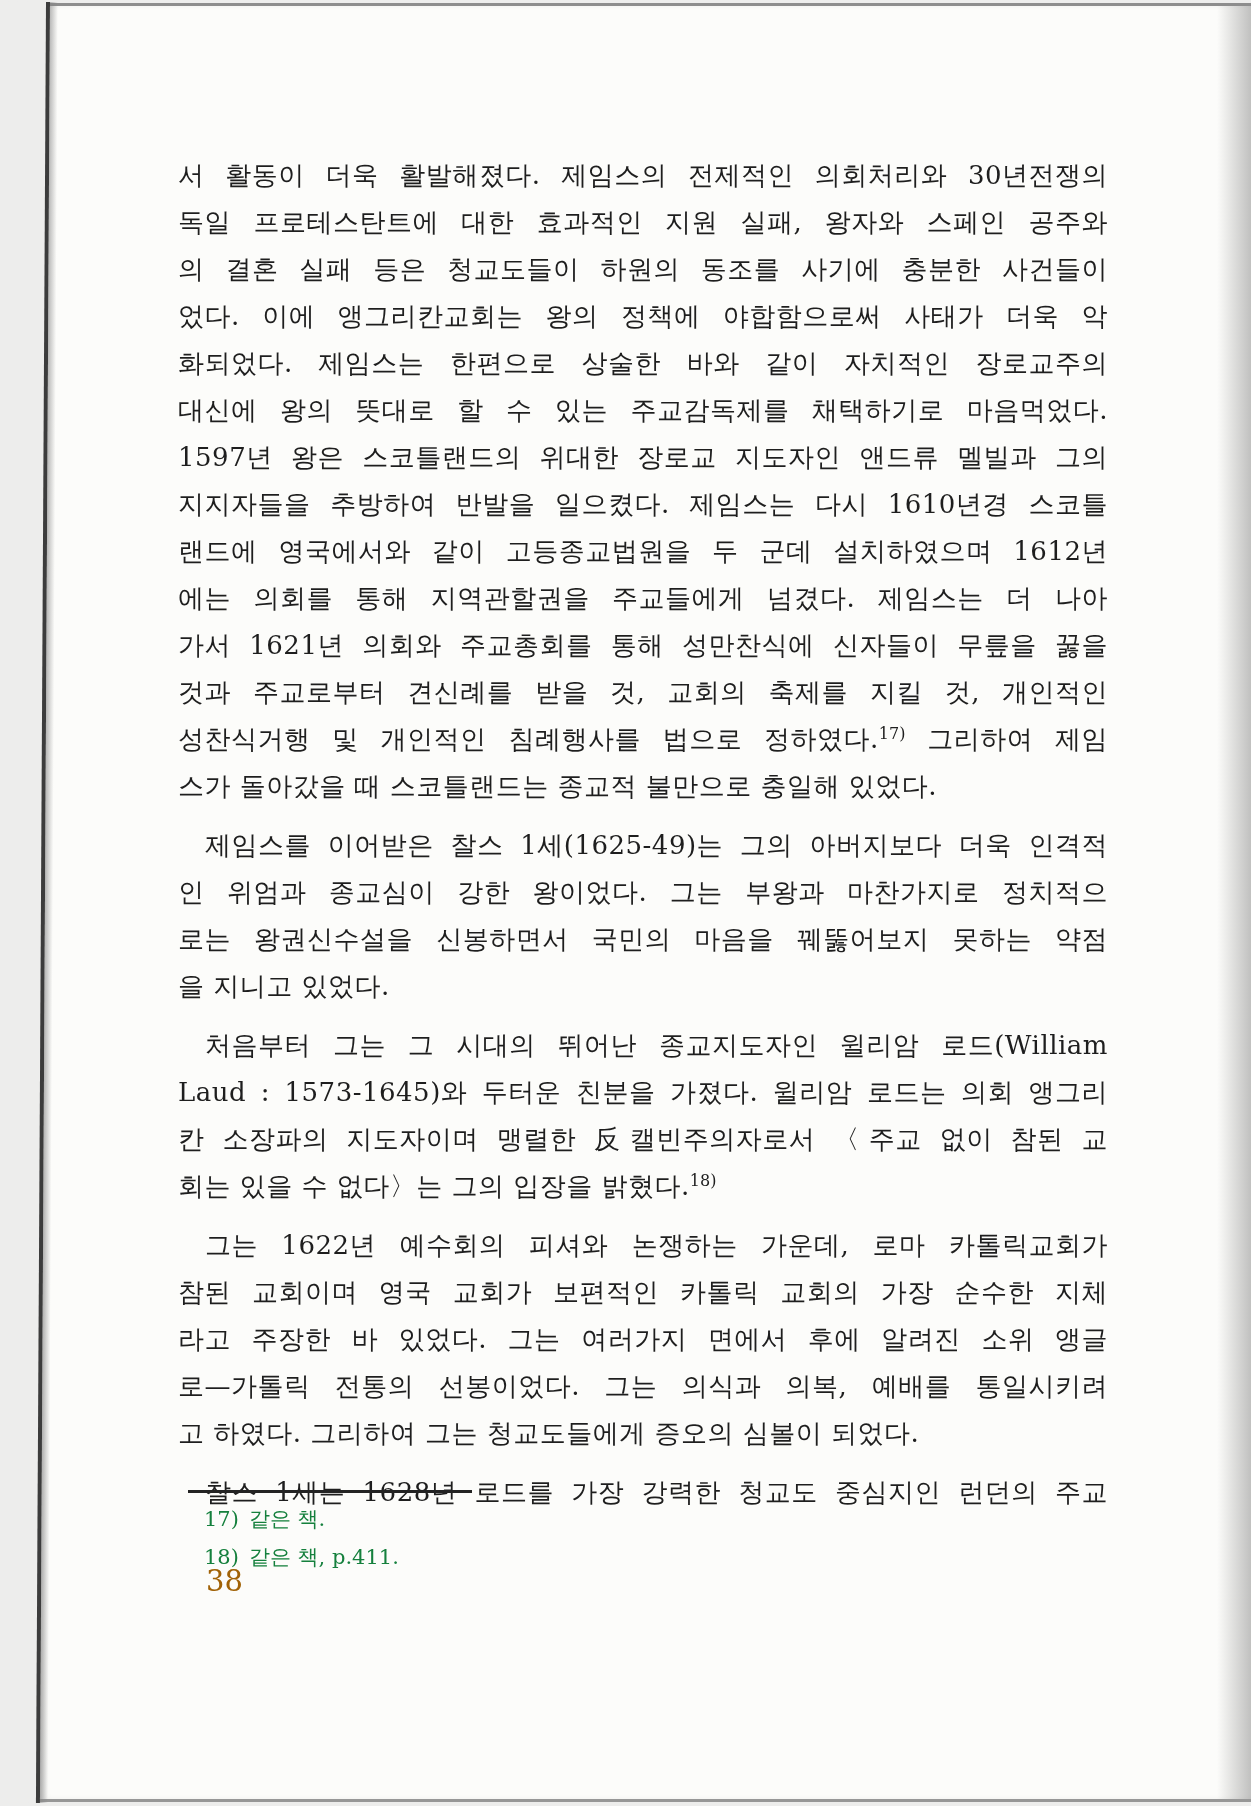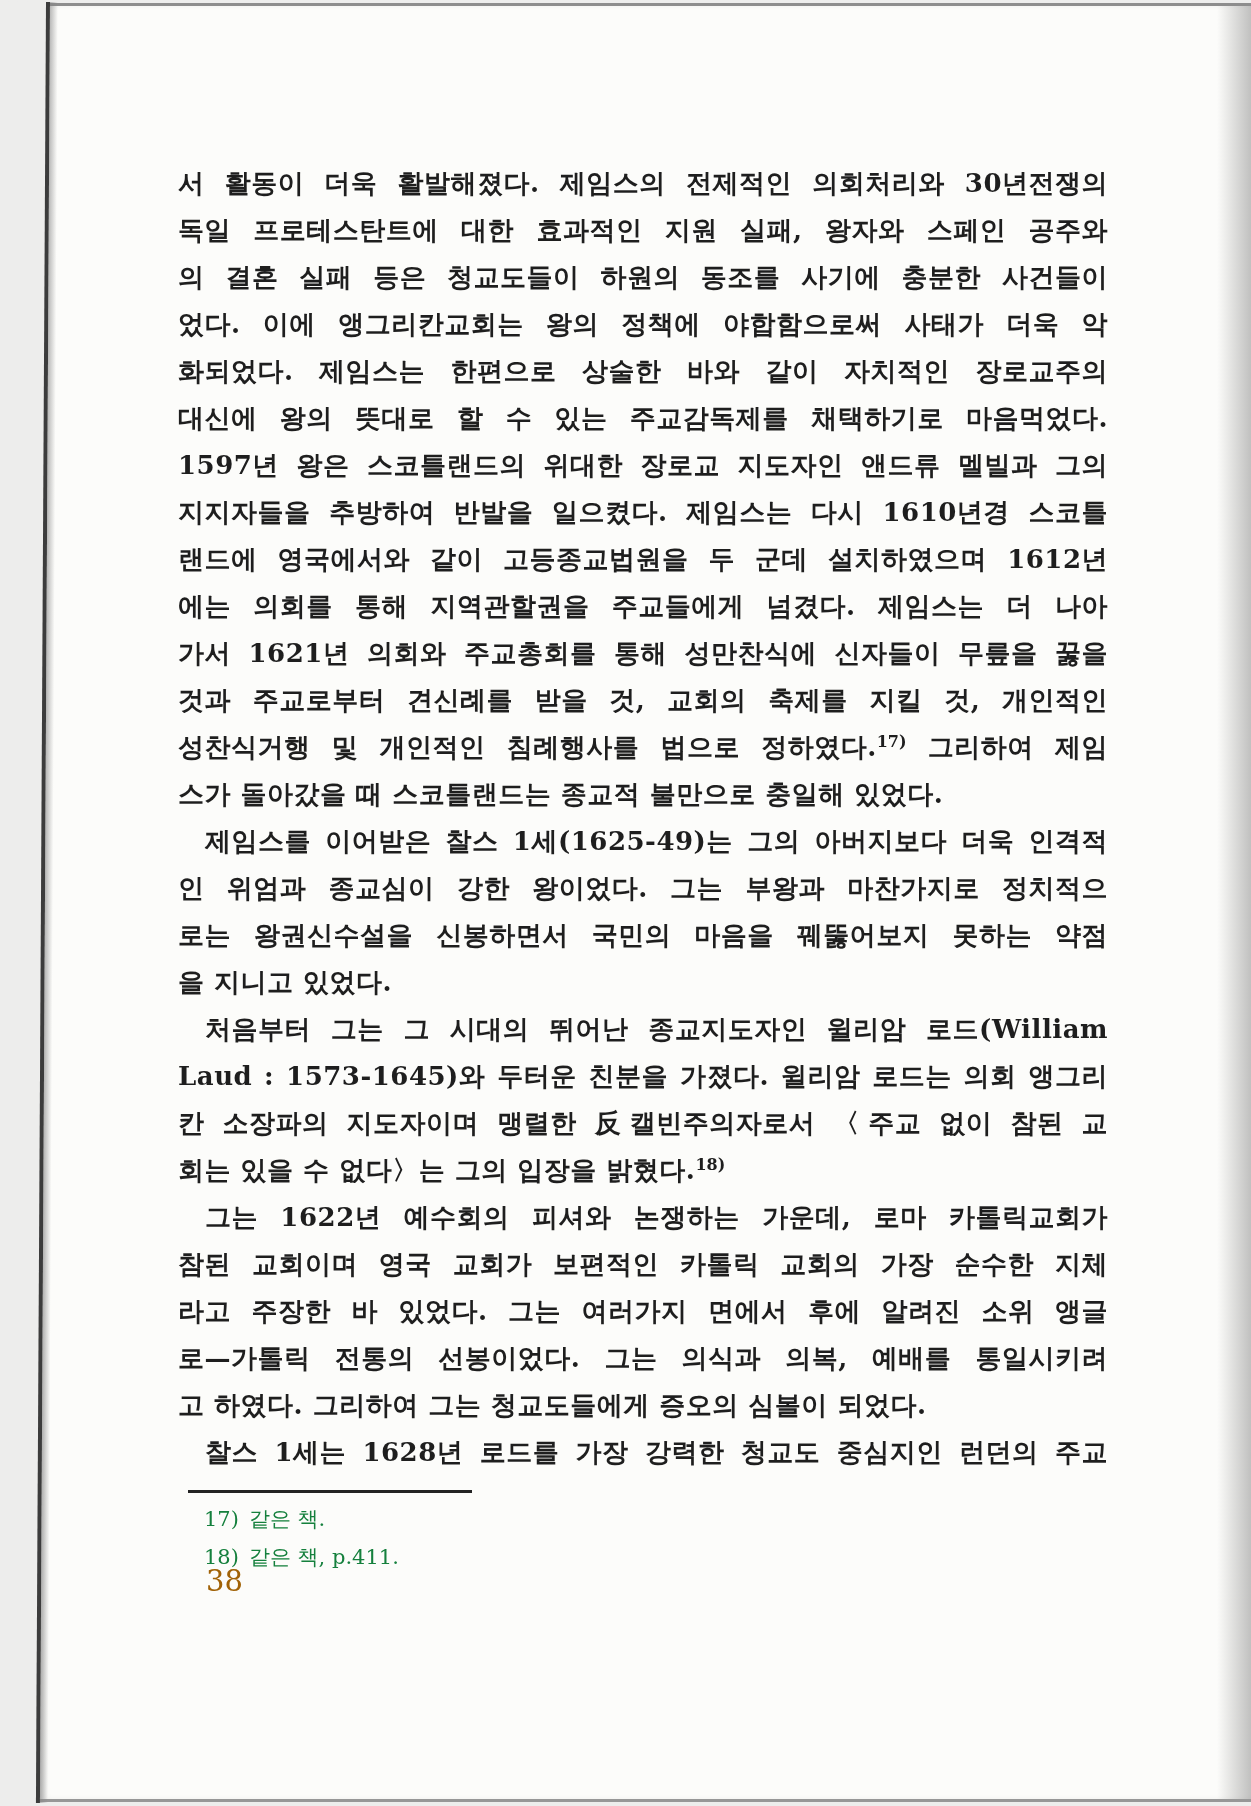--- a/index.html
+++ b/index.html
@@ -76,38 +76,38 @@
     width: 34px;
     background: linear-gradient(to right, rgba(110,110,110,0) 0%, rgba(110,110,110,0.42) 100%);
     pointer-events: none;
     z-index: 15;
   }
 
   
   .body-text {
     position: absolute;
     left: 142px;
-    top: 154px;
+    top: 146px;
     width: 930px;
     font-size: 26px;
     line-height: 47px;
     letter-spacing: 0.5px;
     color: #1e1e1e;
-    font-weight: bold;
   }
   .tl {
     height: 47px;
     text-align: justify;
     text-align-last: justify;
   }
   .tl.end {
     text-align-last: left;
   }
   .tl.indent {
     text-indent: 27px;
+    margin-top: 12px;
   }
   .tl sup {
     font-size: 16px;
     line-height: 0;
     vertical-align: 9px;
     letter-spacing: 0;
   }
 
   
   .footnote-rule {

